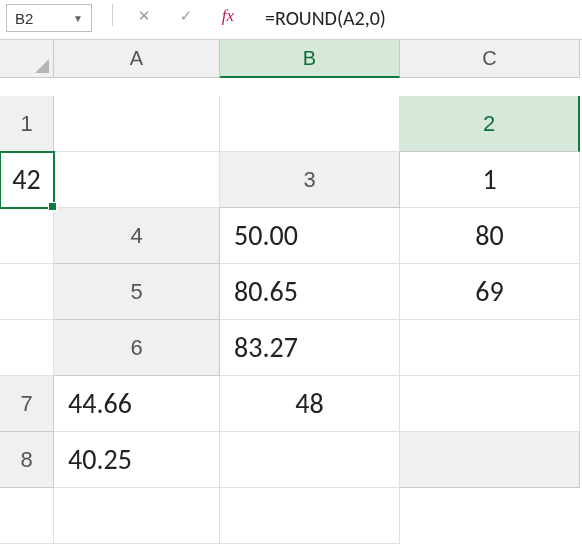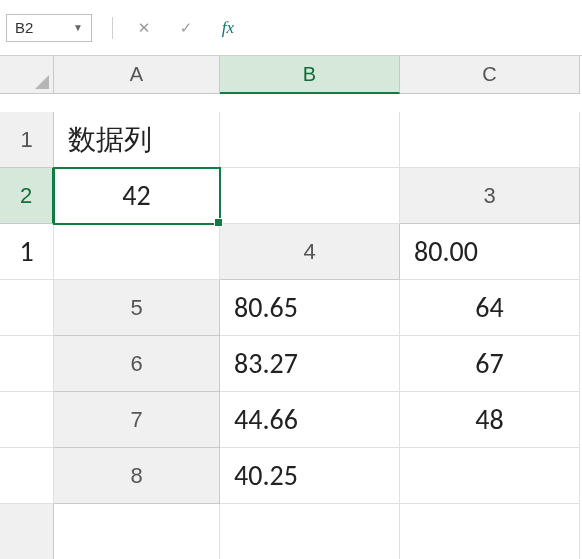--- a/index.html
+++ b/index.html
@@ -9,22 +9,22 @@
     width: 582px;
     height: 559px;
     overflow: hidden;
     font-size: 14px;
     color: #333;
   }
 
   
   .formula-bar {
     display: flex;
-    align-items: center;
-    height: 56px;
+    align-items: flex-start;
+    height: 40px;
     border-bottom: 1px solid #d0d0d0;
     padding: 4px 6px;
     gap: 20px;
     background: #fff;
   }
   .name-box {
     width: 86px;
     height: 28px;
     border: 1px solid #bfbfbf;
     background: #fff;
@@ -49,21 +49,21 @@
     height: 24px;
     display: flex;
     align-items: center;
     justify-content: center;
     color: #9a9a9a;
     font-size: 15px;
   }
   .fb-btn.fx {
     font-style: italic;
     font-family: "Times New Roman", serif;
-    color: #0f766e;
+    color: #be185d;
     font-size: 17px;
   }
   .formula-input {
     flex: 1;
     height: 28px;
     padding: 2px 6px;
     font-size: 20px;
     color: #222;
     display: flex;
     align-items: center;
@@ -140,54 +140,54 @@
 
 <div class="formula-bar">
   <div class="name-box">
     <span>B2</span>
     <span class="chev">▼</span>
   </div>
   <div class="fb-sep"></div>
   <div class="fb-btn">✕</div>
   <div class="fb-btn">✓</div>
   <div class="fb-btn fx">fx</div>
+  <div class="formula-input">=ROUND(A2,0)</div>
 </div>
 
 <div class="grid">
 
   <div class="corner hdr-row"></div>
   <div class="col-hdr hdr-row">A</div>
   <div class="col-hdr hdr-row sel">B</div>
   <div class="col-hdr hdr-row">C</div>
 
   <div class="row-hdr">1</div>
-  <div class="cell">数据列</div>
   <div class="cell center"></div>
   <div class="cell"></div>
 
   <div class="row-hdr sel">2</div>
   <div class="cell center selected">42</div>
   <div class="cell"></div>
 
   <div class="row-hdr">3</div>
   <div class="cell center">1</div>
   <div class="cell"></div>
 
   <div class="row-hdr">4</div>
-  <div class="cell">80.00</div>
+  <div class="cell">50.00</div>
+  <div class="cell center">80</div>
   <div class="cell"></div>
 
   <div class="row-hdr">5</div>
   <div class="cell">80.65</div>
-  <div class="cell center">64</div>
+  <div class="cell center">69</div>
   <div class="cell"></div>
 
   <div class="row-hdr">6</div>
   <div class="cell">83.27</div>
-  <div class="cell center">67</div>
   <div class="cell"></div>
 
   <div class="row-hdr">7</div>
   <div class="cell">44.66</div>
   <div class="cell center">48</div>
   <div class="cell"></div>
 
   <div class="row-hdr">8</div>
   <div class="cell">40.25</div>
   <div class="cell"></div>

